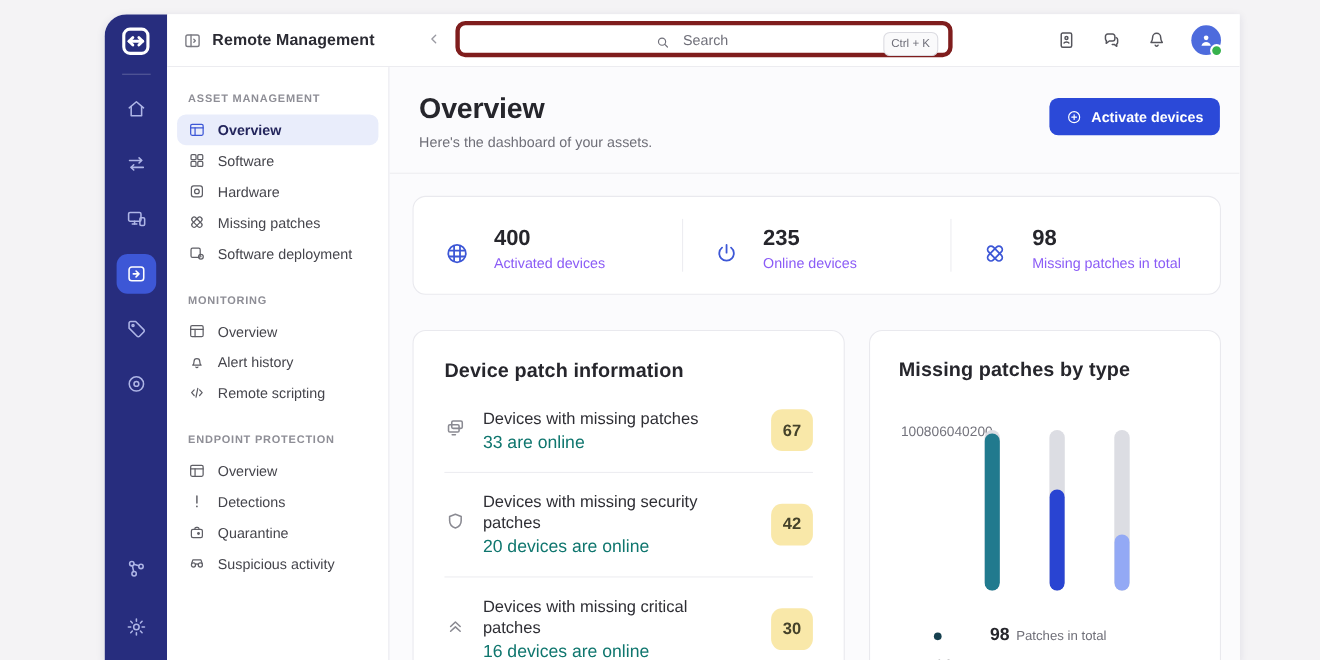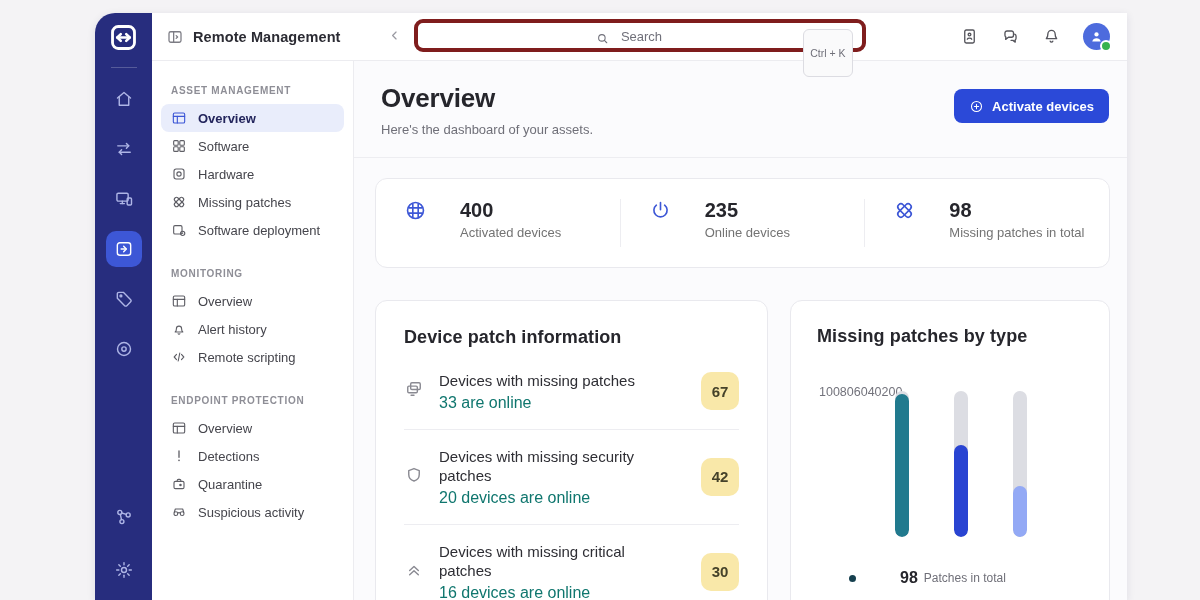--- a/index.html
+++ b/index.html
@@ -23,21 +23,21 @@
   .panel-btn{color:#7c7c84;display:flex}
   .panel-btn svg{width:18px;height:18px}
   .tb-title{font-size:14.5px;font-weight:700;color:#2b2b33;margin-left:9px;letter-spacing:.1px}
   .tb-chevrons{display:flex;gap:22px;margin-left:46px;color:#9a9aa2}
   .tb-chevrons svg{width:15px;height:15px}
   .search{position:absolute;left:50%;transform:translateX(-50%);top:6px;width:452px;height:33px;border:4px solid #7f1d1d;border-radius:9px;background:#fff;box-sizing:border-box}
   .search input{width:100%;height:100%;border:none;outline:none;background:transparent;text-align:center;font-size:13px;color:#3a3a40;font-family:inherit}
   .search input::placeholder{color:#70707a}
   .search-ic{position:absolute;left:calc(50% - 45px);top:8px;color:#70707a}
   .search-ic svg{width:15px;height:15px}
-  .kbd{position:absolute;right:9px;top:6px;border:1px solid #dcdce2;border-radius:6px;background:#fafafb;font-size:10.5px;color:#70707a;padding:17px 6px}
+  .kbd{position:absolute;right:9px;top:6px;border:1px solid #dcdce2;border-radius:6px;background:#fafafb;font-size:10.5px;color:#70707a;padding:4px 6px}
   .tb-right{margin-left:auto;display:flex;align-items:center;gap:22px;color:#55555c}
   .tb-right button{display:flex}
   .tb-right svg{width:19px;height:19px}
   .avatar{width:27px;height:27px;border-radius:50%;background:#4d6bdd;position:relative;display:flex;align-items:center;justify-content:center;color:#fff}
   .avatar svg{width:15px;height:15px}
   .avatar .dot{position:absolute;right:-2px;bottom:-2px;width:8px;height:8px;border-radius:50%;background:#37b24d;border:2px solid #fff}
   
   .bodyrow{flex:1;display:flex;border-top:1px solid #ececf0;min-height:0}
   .nav{width:201px;flex-shrink:0;padding-top:10px;background:#fff;box-sizing:border-box}
   .nav-sec-title{font-size:10px;font-weight:700;letter-spacing:.07em;color:#8e8e96;margin:14px 0 8px 19px}
@@ -49,26 +49,26 @@
   .nav-item.active .ic{color:#3d57d6}
   
   .main{flex:1;border-left:1px solid #ececf0;background:#fbfbfd;min-width:0;overflow:hidden}
   .page-head{display:flex;align-items:flex-start;justify-content:space-between;margin:22px 18px 0 27px}
   .page-title{margin:0;font-size:26px;font-weight:700;color:#26262c;letter-spacing:-.2px}
   .page-sub{margin-top:8px;font-size:13px;color:#6f6f78}
   .activate-btn{display:flex;align-items:center;gap:8px;background:#2b49d8;color:#fff;border-radius:8px;height:34px;padding:0 15px;font-size:13px;font-weight:600;margin-top:6px}
   .activate-btn svg{width:15px;height:15px}
   .main-div{border-top:1px solid #ededf1;margin-top:20px}
   .stats-card{display:flex;align-items:center;background:#fff;border:1px solid #e9e9ee;border-radius:12px;height:88px;margin:20px 17px 0 21px}
-  .stat{flex:1;display:flex;align-items:flex-start;gap:33px;padding-left:28px;height:48px}
+  .stat{flex:1;display:flex;align-items:flex-end;gap:22px;padding-left:28px;height:48px}
   .stat+.stat{border-left:1px solid #ededf1}
   .stat-icon{color:#3d57d6}
   .stat-icon svg{width:23px;height:23px}
   .stat-value{font-size:20px;font-weight:700;color:#26262c}
-  .stat-label{font-size:13px;color:#737373;margin-top:3px}
+  .stat-label{font-size:13px;color:#8b5cf6;margin-top:3px}
   .cards{display:flex;gap:22px;margin:32px 17px 0 21px}
   .card{background:#fff;border:1px solid #e9e9ee;border-radius:12px;box-sizing:border-box;height:470px}
   .card.left{width:393px;flex-shrink:0;padding:26px 28px}
   .card.right{flex:1;padding:25px 26px}
   .card-title{margin:0;font-size:18px;font-weight:700;color:#26262c;letter-spacing:.1px}
   .plist{margin-top:6px}
   .pitem{display:flex;align-items:center;gap:15px;padding:17px 0}
   .pitem+.pitem{border-top:1px solid #ededf1}
   .pitem-icon{color:#8a8a92;flex-shrink:0}
   .pitem-icon svg{width:20px;height:20px}

